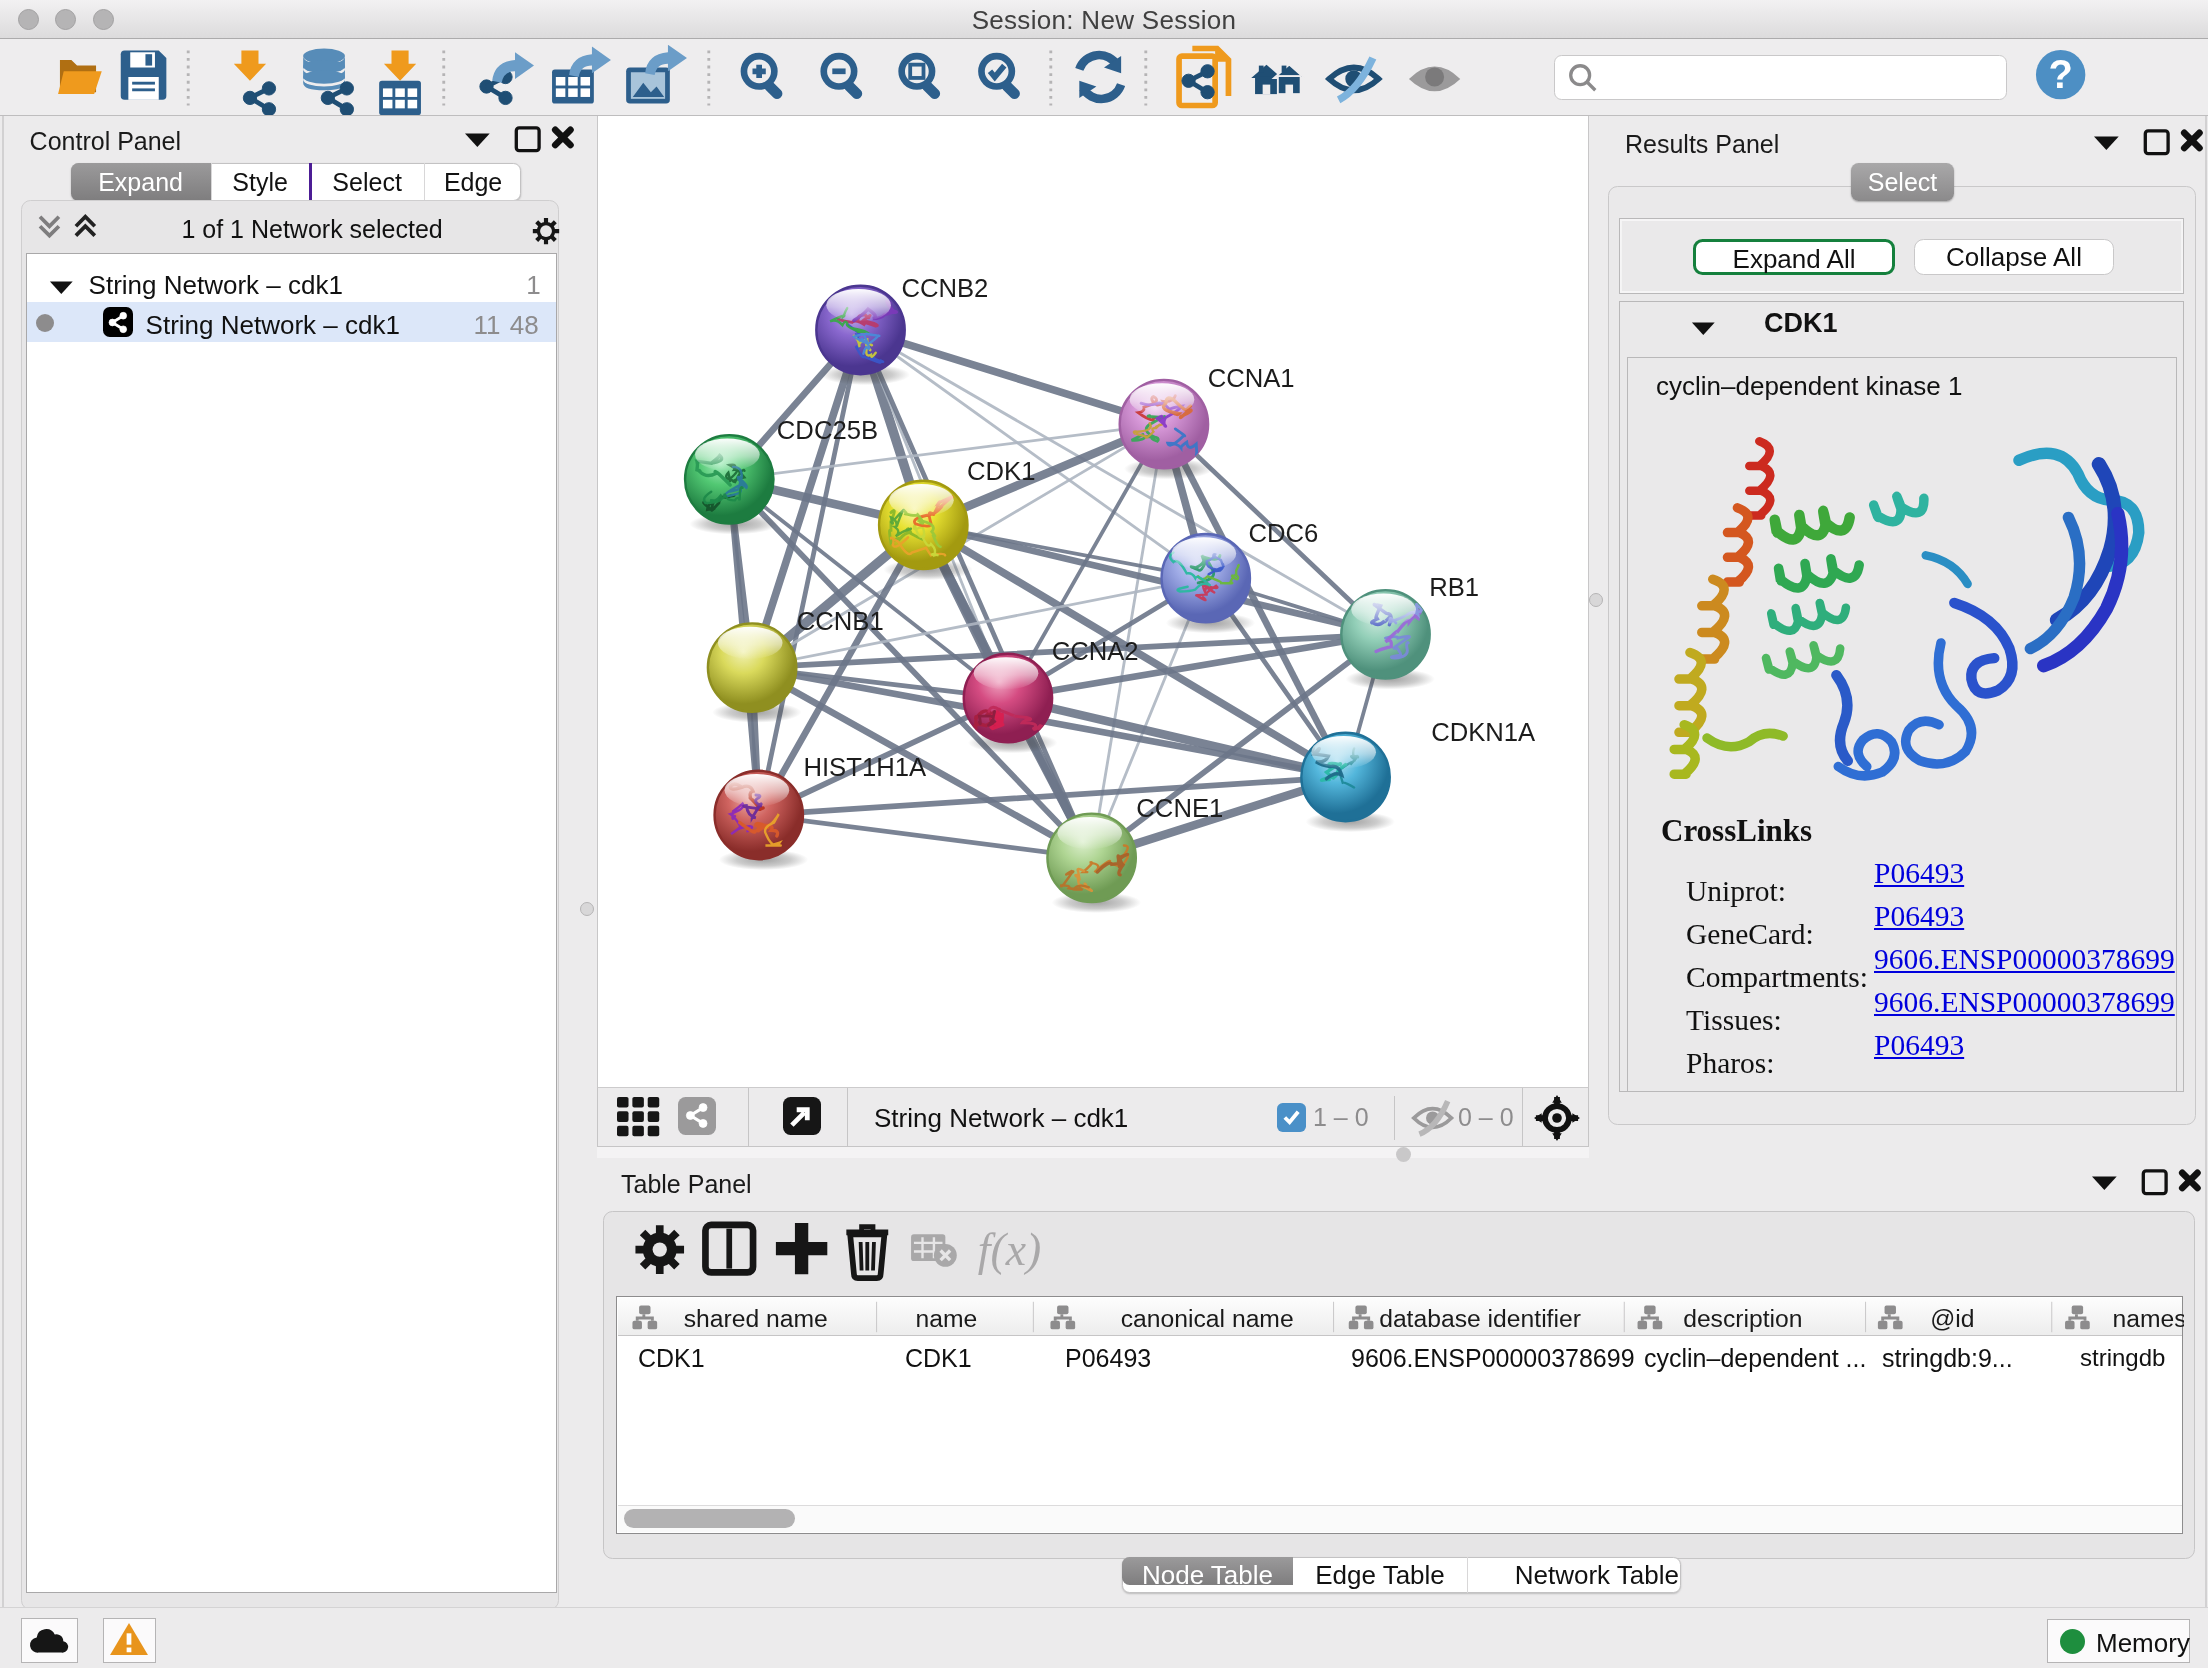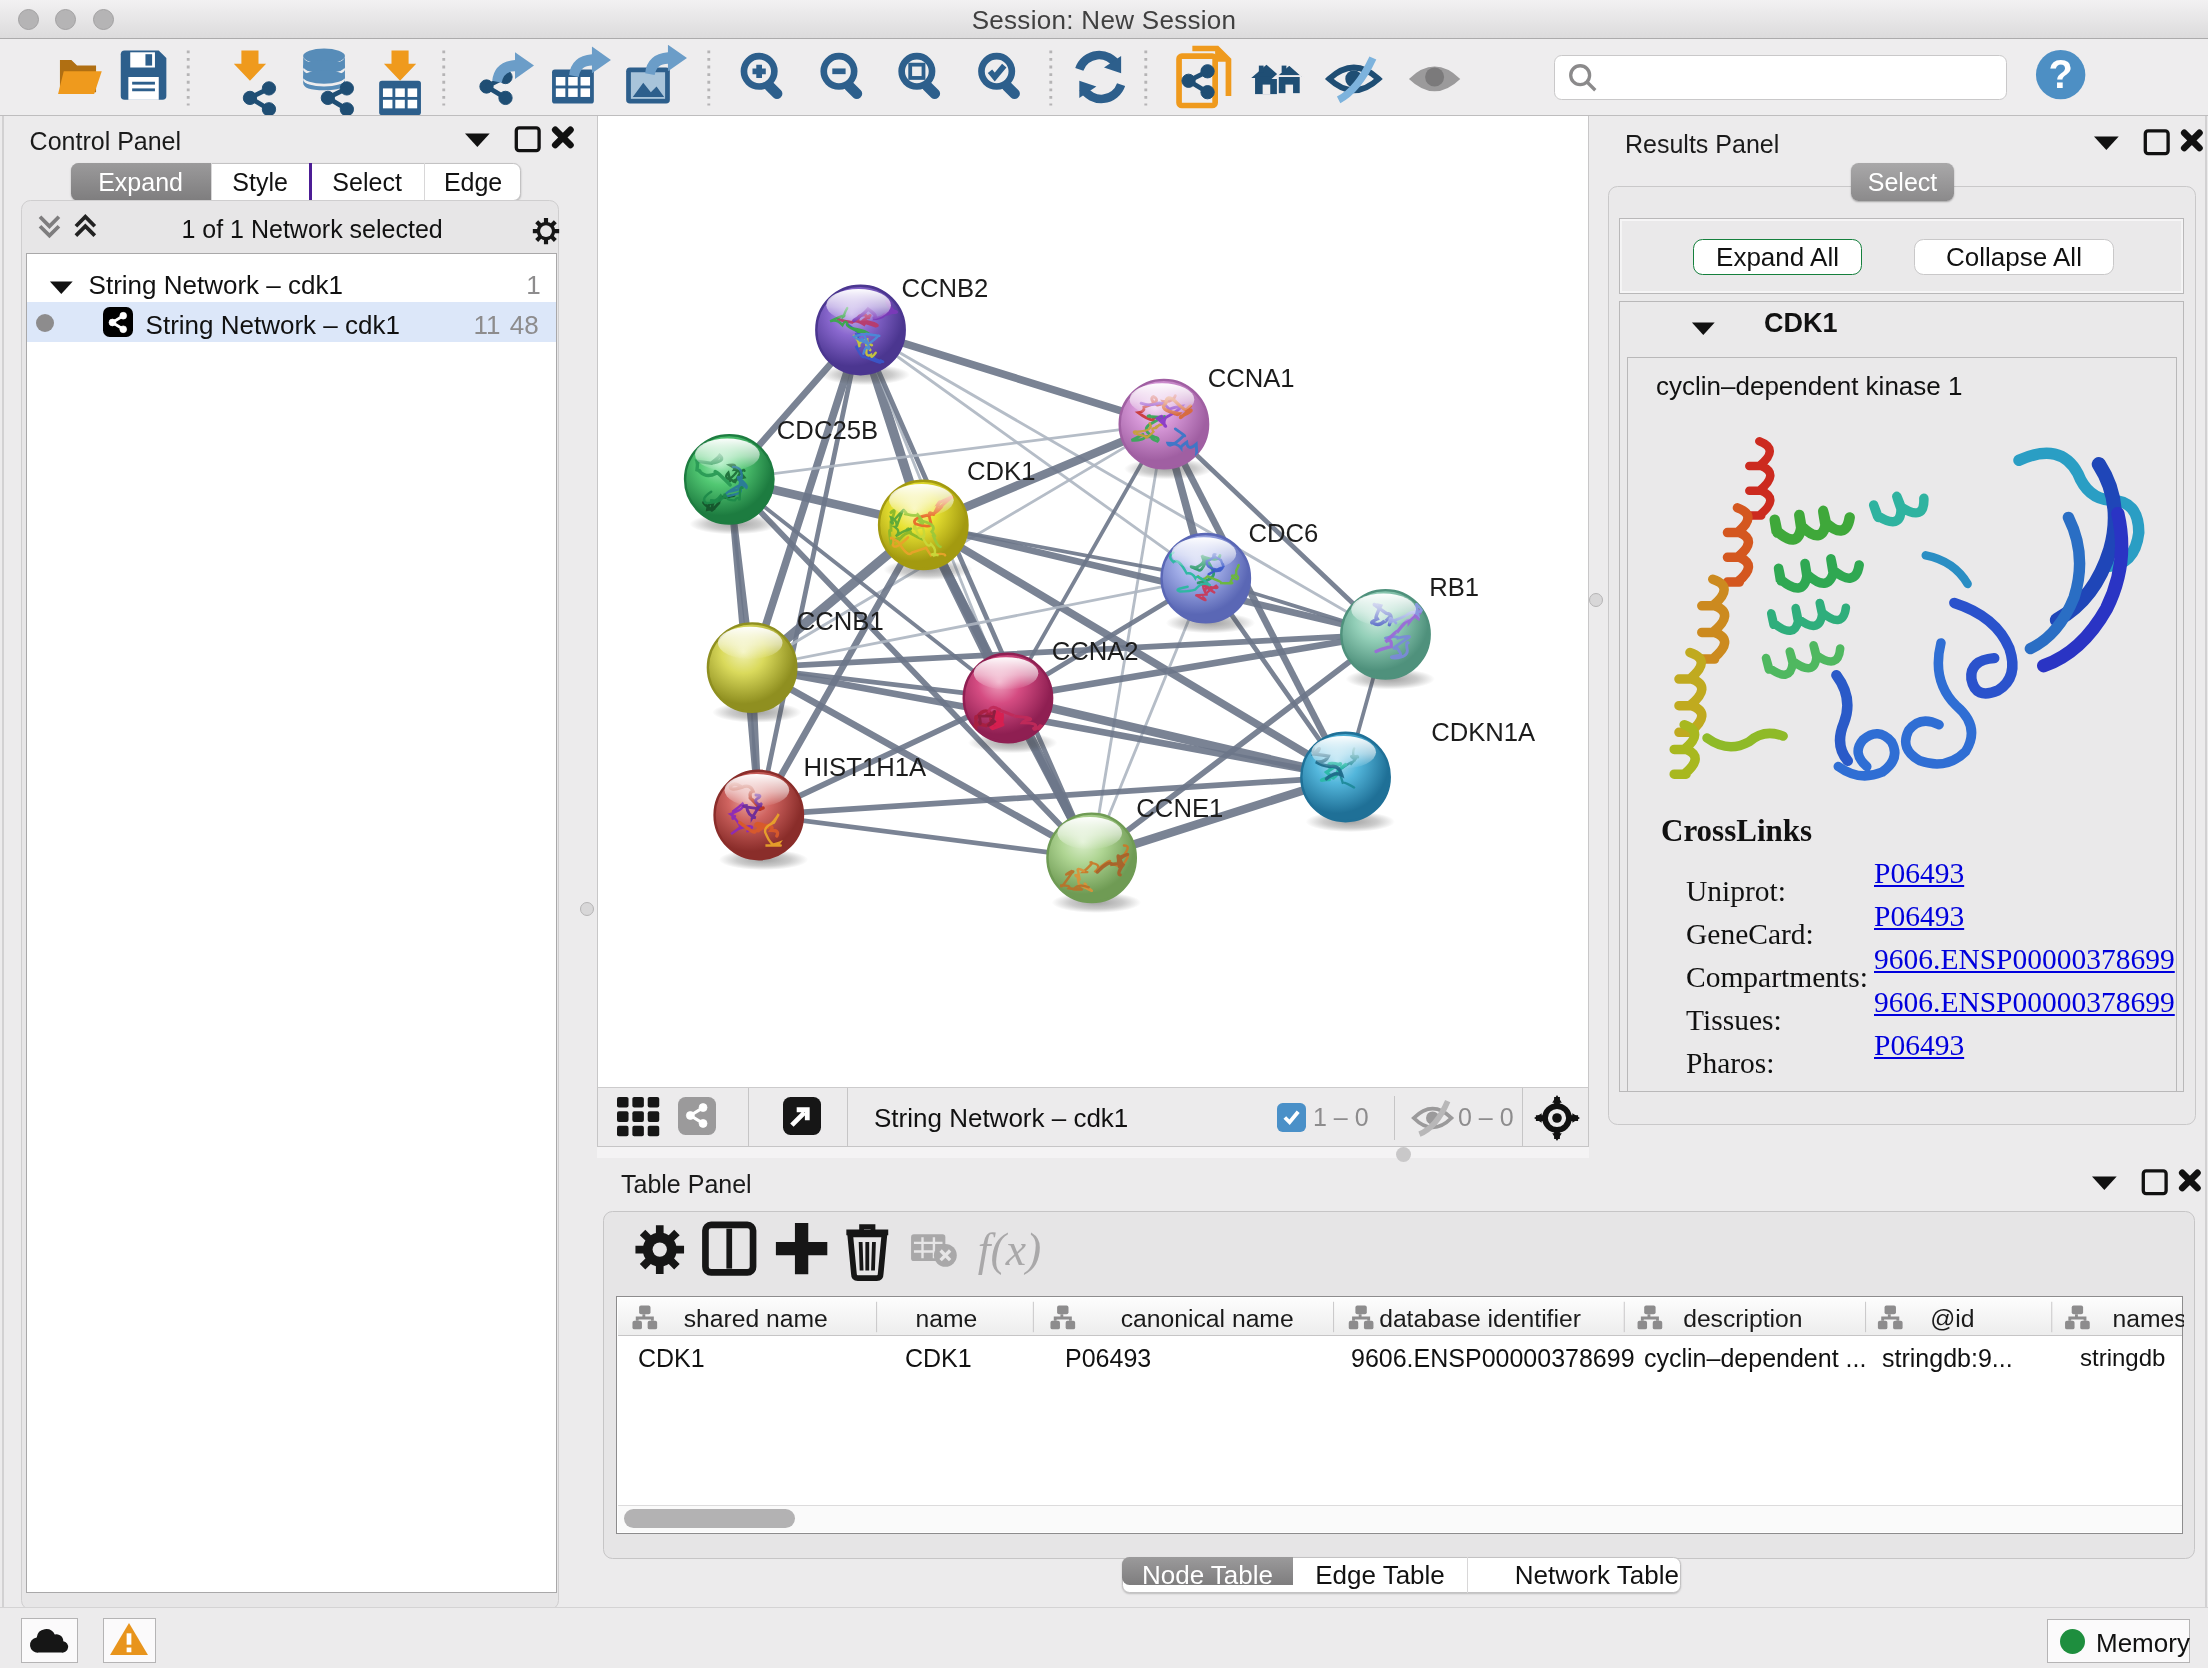--- a/index.html
+++ b/index.html
@@ -557,21 +557,21 @@
  <div style="position:absolute;left:23px;top:7.6px;font-size:25px;color:#1a1a1a">Results Panel</div>
  <svg width="114" height="28.5" viewBox="0 0 120 30" style="position:absolute;left:492px;top:6.7px">
    <path d="M0 8 L26 8 L13 22 Z" fill="#111"></path>
    <rect x="54" y="2" width="24" height="24" rx="3" fill="none" stroke="#111" stroke-width="3.5"></rect>
    <path d="M95 4 L111 20 M111 4 L95 20" stroke="#111" stroke-width="7" stroke-linecap="round"></path>
  </svg>
  <div style="position:absolute;left:5.7px;top:64px;width:588px;height:939px;background:#eae9ea;border:1px solid #c9c8c9;border-radius:9.5px"></div>
  <div style="position:absolute;left:249px;top:41px;width:103px;height:38px;background:linear-gradient(#a9a8a9,#8b8a8b);border-radius:7.6px;color:#fff;font-size:25px;text-align:center;line-height:38px;box-shadow:0 1px 1.9px rgba(0,0,0,.3)">Select</div>
 
  <div style="position:absolute;left:17px;top:96px;width:565px;height:76px;border:1px solid #b9b8b9;background:#eae9ea;box-shadow:inset 0 0 0 1.9px #f6f5f6"></div>
- <div style="position:absolute;left:91px;top:117px;width:169px;height:36px;background:#fff;border:1px solid #15803d;border-radius:9.5px;font-size:26px;color:#111;text-align:center;line-height:34px">Expand All</div>
+ <div style="position:absolute;left:91px;top:117px;width:202px;height:36px;background:#fff;border:3px solid #15803d;border-radius:9.5px;font-size:26px;color:#111;text-align:center;line-height:34px">Expand All</div>
  <div style="position:absolute;left:312px;top:117px;width:200px;height:36px;background:#fff;border:1px solid #c9c8c9;border-radius:9.5px;font-size:26px;color:#111;text-align:center;line-height:34px">Collapse All</div>
 
  <div style="position:absolute;left:17px;top:179px;width:565px;height:791px;border:1px solid #b9b8b9;background:#eae9ea"></div>
  <svg width="28.5" height="28.5" viewBox="0 0 30 30" style="position:absolute;left:88px;top:193px">
       <path d="M2 8 L26 8 L14 21 Z" fill="#111"></path>
     </svg>
  <div style="position:absolute;left:162px;top:186px;width:105px;font-size:27px;font-weight:bold;color:#111">CDK1</div>
  <div style="position:absolute;left:25px;top:235px;width:550px;height:735px;border:1px solid #b9b8b9;background:#eae9ea"></div>
  <div style="position:absolute;left:54px;top:249px;font-size:26px;color:#111">cyclin–dependent kinase 1</div>
 

